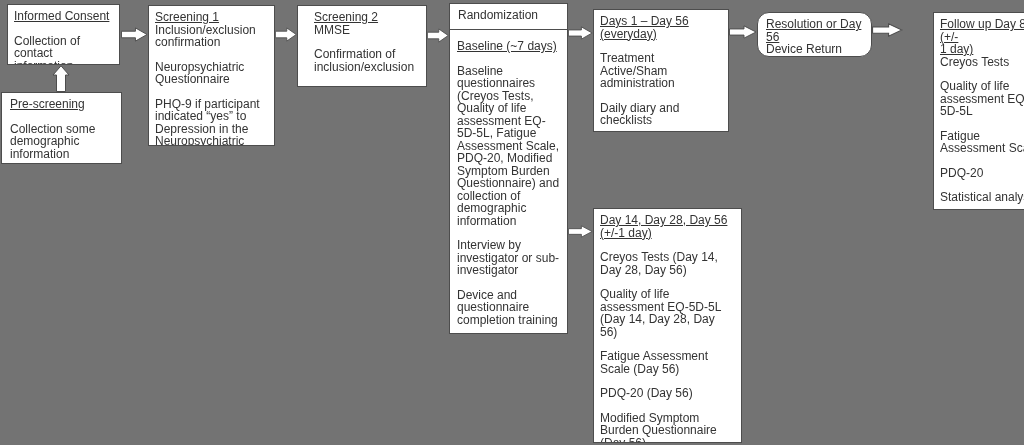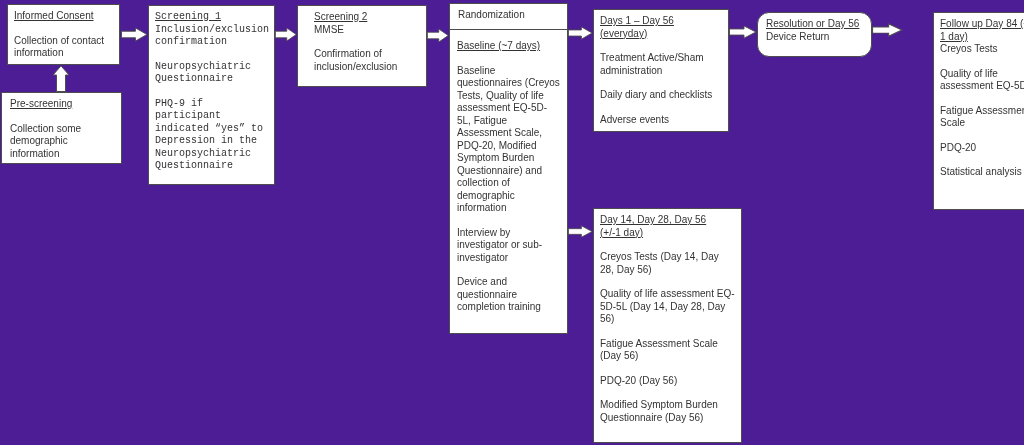--- a/index.html
+++ b/index.html
@@ -5,22 +5,22 @@
   * { margin: 0; padding: 0; box-sizing: border-box; }
   html, body { background: #ffffff; }
   body {
     font-family: "Liberation Sans", sans-serif;
     color: #333333;
   }
   .canvas {
     position: relative;
     width: 1024px;
     height: 445px;
-    background: #4c1d95;
-    font-size: 10px;
+    background: #737373;
+    font-size: 12px;
     line-height: 12.5px;
     overflow: hidden;
   }
   .fbox {
     position: absolute;
     border: 1px solid #4d4d4d;
     background: #ffffff;
     padding: 5px 6px;
     overflow: hidden;
   }
@@ -68,21 +68,21 @@
       <polygon points="4.5,26.5 4.5,10 1,10 9,0.8 17,10 13.5,10 13.5,26.5" fill="#ffffff" stroke="#4d4d4d" stroke-width="1"></polygon>
     </svg>
   </div>
 
   <div class="arrow" style="left:121px; top:27px; width:27px; height:15px;">
     <svg viewBox="0 0 28 16" preserveAspectRatio="none">
       <polygon points="0.5,4.5 15,4.5 15,1 27,8 15,15 15,11.5 0.5,11.5" fill="#ffffff" stroke="#4d4d4d" stroke-width="1"></polygon>
     </svg>
   </div>
 
-  <div class="fbox" style="left:148px; top:5px; width:127px; height:180px;font-family:Liberation Mono, monospace;">
+  <div class="fbox" style="left:148px; top:5px; width:127px; height:141px;">
     <div class="box-title">Screening 1</div>
     <div class="box-lead">Inclusion/exclusion confirmation</div>
     <div class="box-body">
         <p class="para">Neuropsychiatric Questionnaire</p>
         <p class="para">PHQ-9 if participant indicated “yes” to Depression in the Neuropsychiatric Questionnaire</p>
       </div>
   </div>
 
   <div class="arrow" style="left:275px; top:27px; width:22px; height:15px;">
     <svg viewBox="0 0 28 16" preserveAspectRatio="none">

